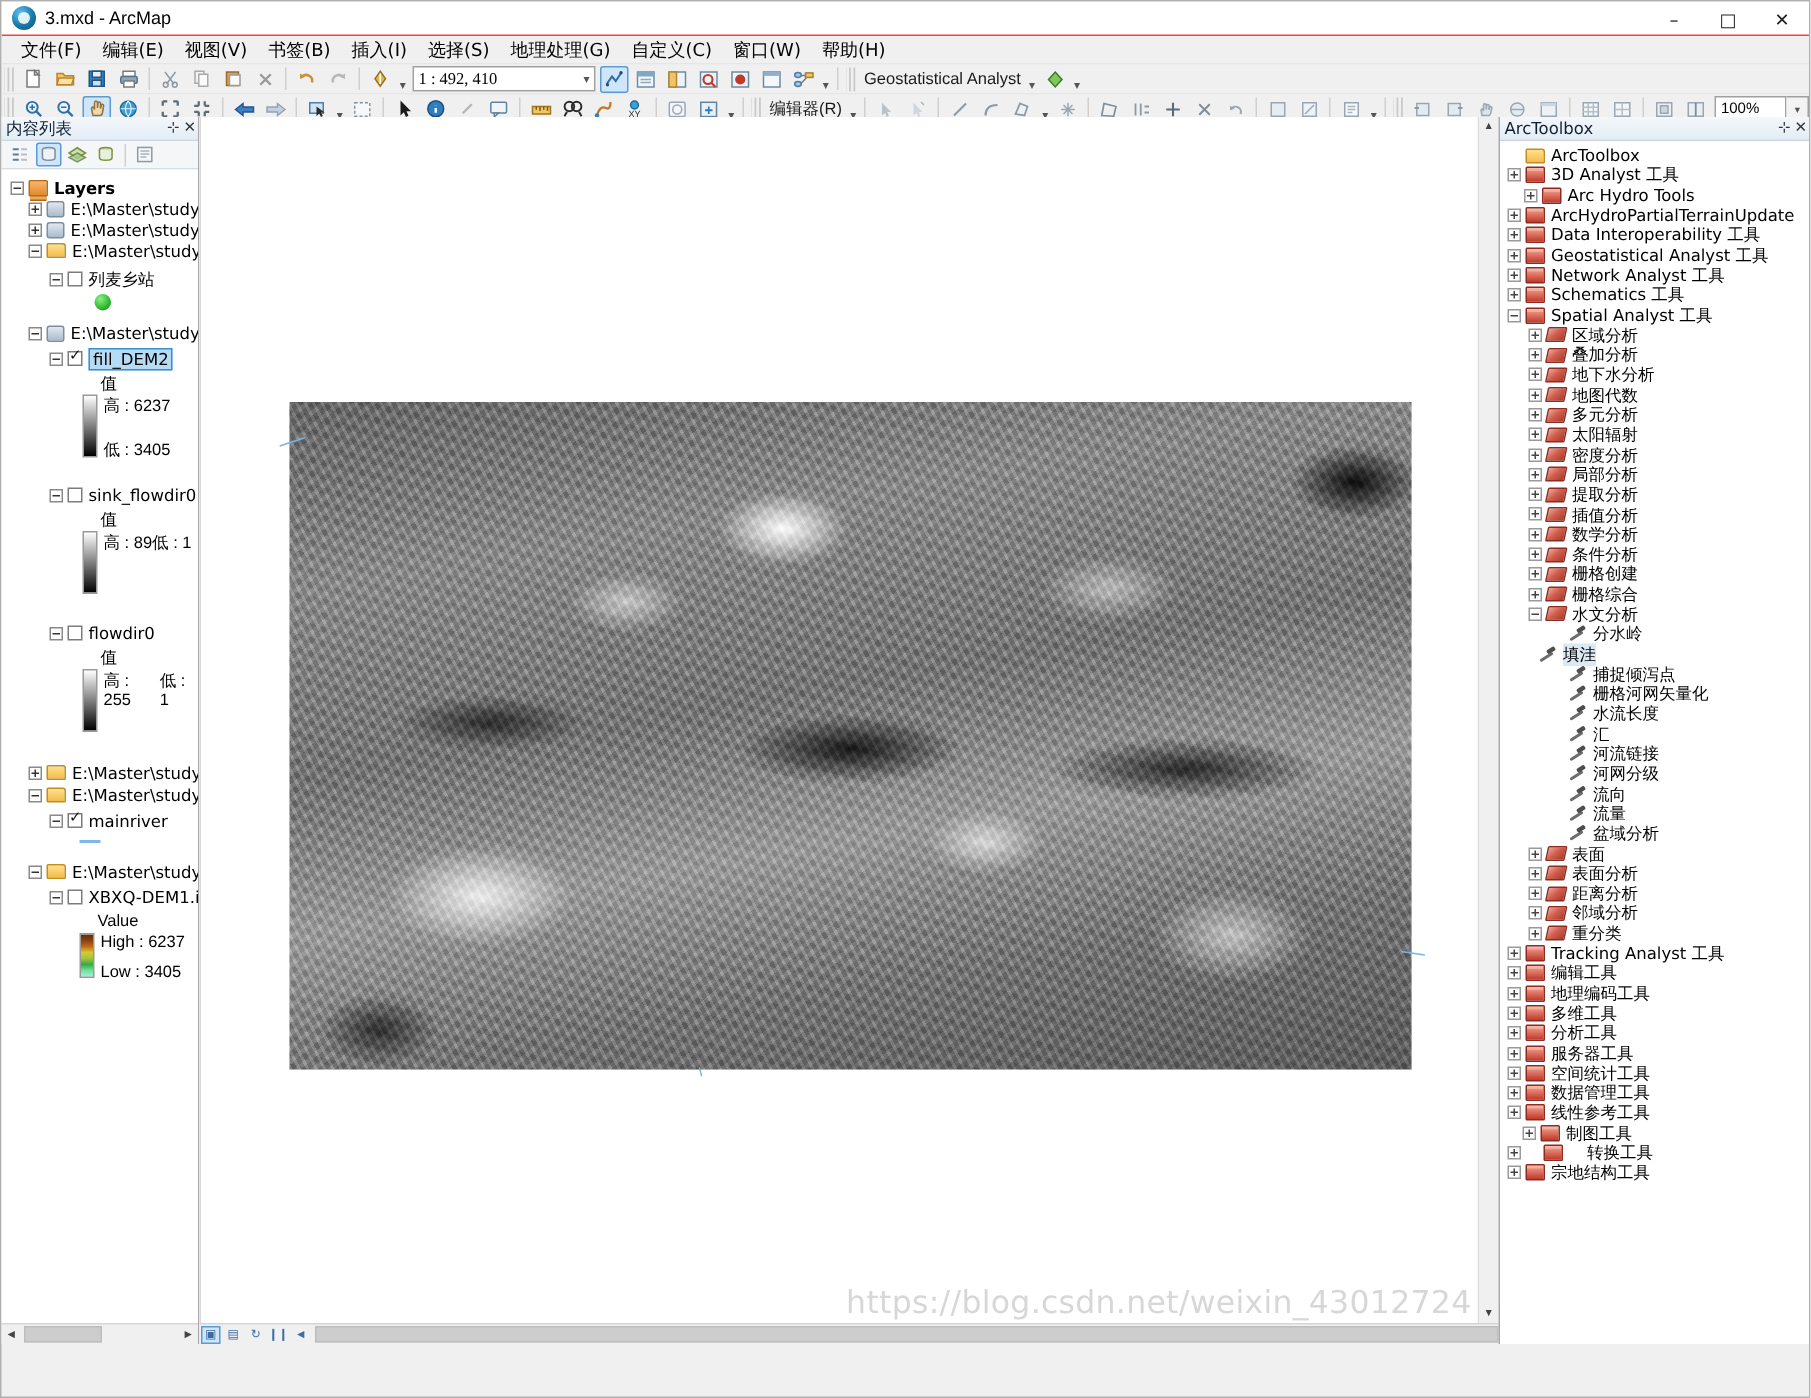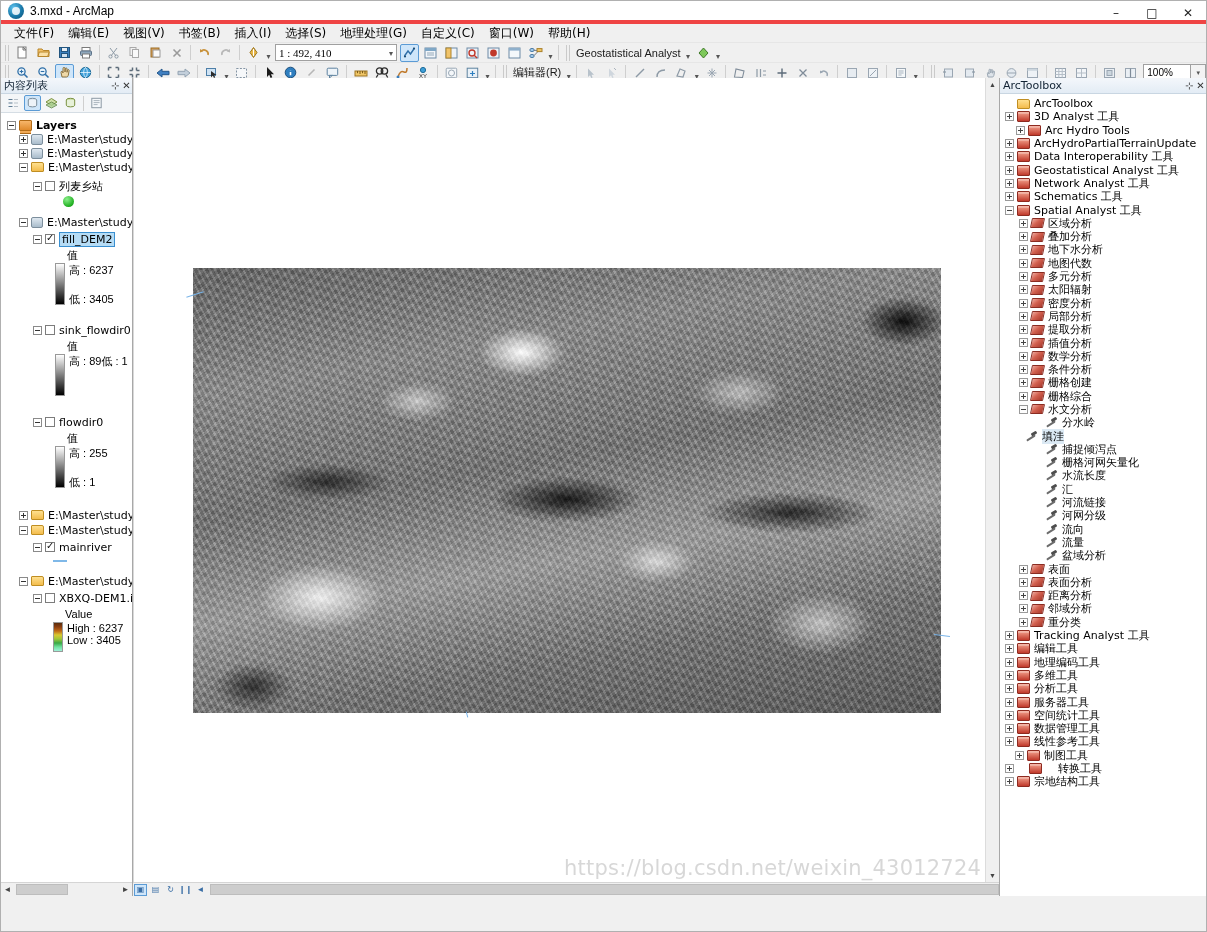--- a/index.html
+++ b/index.html
@@ -17,21 +17,21 @@
     background: #f0f0f0;
     border: 1px solid #b0b0b0;
     overflow: hidden;
   }
 
   
   .titlebar {
     height: 23px;
     background: #ffffff;
     display: flex; align-items: center;
-    border-bottom: 4px solid #ef4444;
+    border-bottom: 1px solid #ef4444;
     position: relative;
   }
   .tb-icon {
     width: 16px; height: 16px; margin-left: 7px; margin-right: 6px;
     border-radius: 50%;
     background: radial-gradient(circle at 35% 30%, #5fc3ef 0%, #1878a8 55%, #0d4f73 100%);
     position: relative; flex: none;
   }
   .tb-icon::after {
     content: ""; position: absolute; left: 4px; top: 4px;
@@ -891,21 +891,21 @@
         <div class="row" style="padding-left:32px;margin-top:17px">
           <span class="exp"></span>
           <span class="chk"></span>
           <span class="lbl">flowdir0</span>
         </div>
         <div class="row" style="padding-left:66px;margin-top:2px">
           <span class="legend-cap">值</span>
         </div>
         <div style="display:flex;padding-left:54px;margin-top:1px">
           <span class="ramp-gray"></span>
-          <div style="display:flex;flex-direction:column;justify-content:space-between;padding-left:4px;height:44px">
+          <div style="display:flex;justify-content:space-between;padding-left:4px;height:44px">
             <span class="legend-cap">高 : 255</span>
             <span class="legend-cap">低 : 1</span>
           </div>
         </div>
 
         <div class="row" style="padding-left:18px;margin-top:18px">
           <span class="exp plus"></span>
           <span class="ic-folder"></span>
           <span class="lbl">E:\Master\study\GIS\L</span>
         </div>
@@ -934,21 +934,21 @@
         <div class="row" style="padding-left:32px;margin-top:3px">
           <span class="exp"></span>
           <span class="chk"></span>
           <span class="lbl">XBXQ-DEM1.img</span>
         </div>
         <div class="row" style="padding-left:64px;margin-top:2px">
           <span class="legend-cap">Value</span>
         </div>
         <div style="display:flex;padding-left:52px;margin-top:1px">
           <span class="ramp-color"></span>
-          <div style="display:flex;flex-direction:column;padding-left:4px;height:32px">
+          <div style="display:flex;flex-direction:column;justify-content:space-between;padding-left:4px;height:32px">
             <span class="legend-cap">High : 6237</span>
             <span class="legend-cap">Low : 3405</span>
           </div>
         </div>
       </div>
       <div class="toc-hscroll">
         <span class="hs-arrow">◄</span>
         <span class="hs-track">
             <span class="hs-thumb"></span>
           </span>

